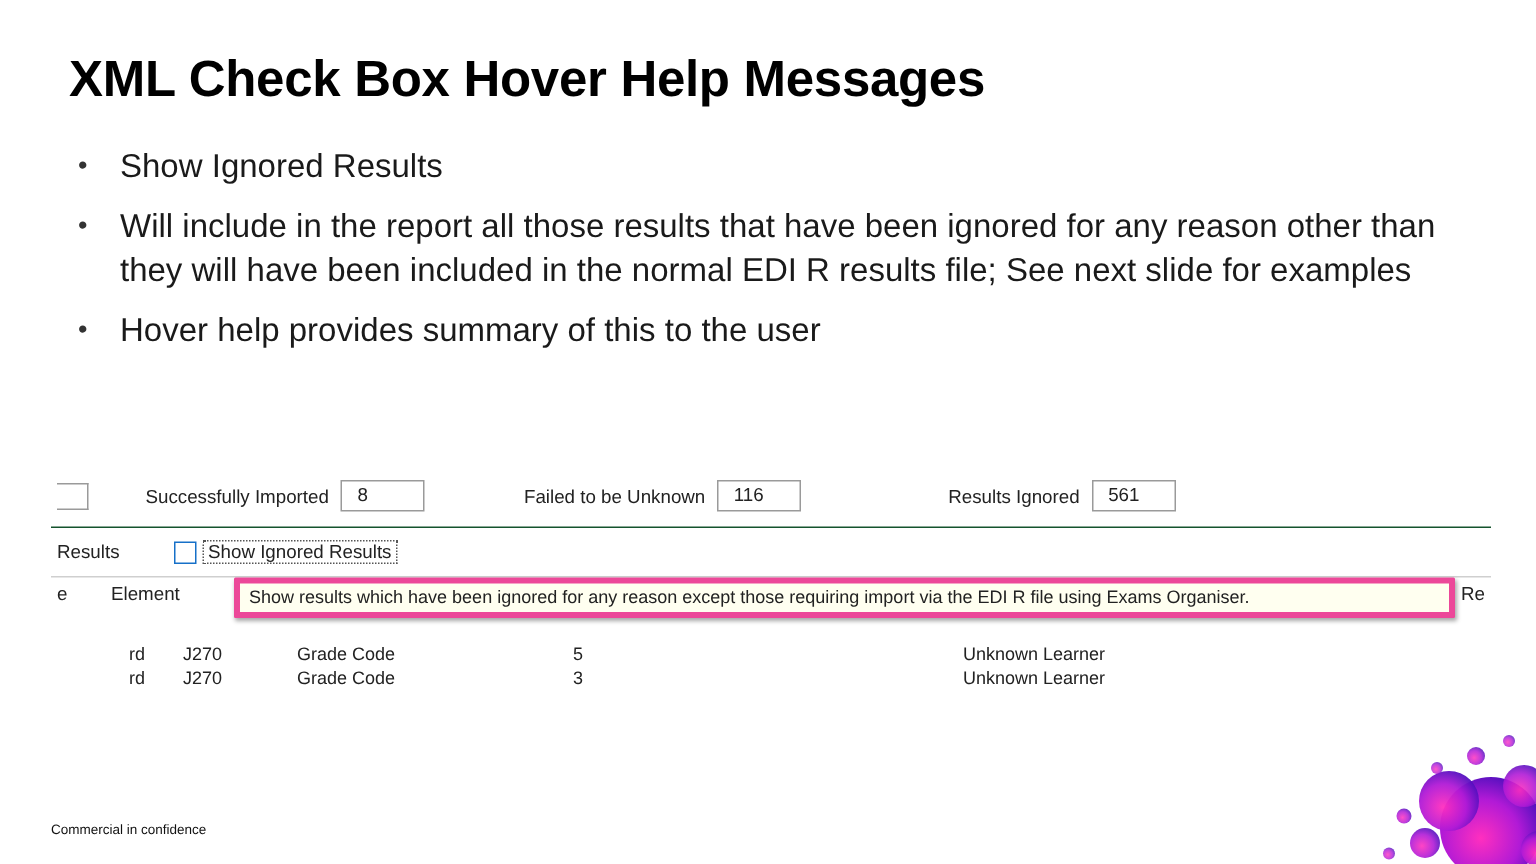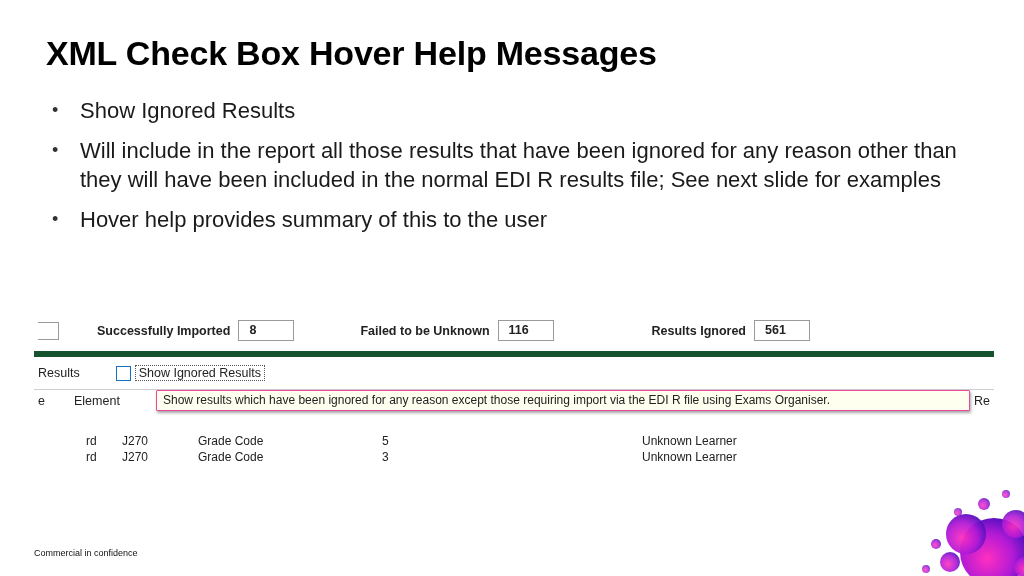--- a/index.html
+++ b/index.html
@@ -64,22 +64,21 @@
     font-size: 12.5px;
     color: #222;
     overflow: hidden;
   }
 
   .stat-row {
     display: flex;
     align-items: center;
     gap: 38px;
     padding: 6px 4px 10px 4px;
-    border-bottom: 6px solid #14532d;
-    font-weight: bold;
+    border-bottom: 1px solid #14532d;
   }
   .stat-row .chk-stub {
     width: 20px;
     height: 16px;
     border: 1px solid #9a9a9a;
     border-left: none;
     background: #fff;
   }
   .stat {
     display: flex;
@@ -144,21 +143,21 @@
 
   .tooltip {
     position: absolute;
     top: 0;
     left: 122px;
     right: 24px;
     height: 19px;
     line-height: 19px;
     padding: 0 6px;
     background: #fffff0;
-    border: 1px solid #ec4899;
+    border: 4px solid #ec4899;
     border-radius: 1px;
     font-size: 12px;
     color: #222;
     box-shadow: 1px 2px 3px rgba(0,0,0,0.35);
     white-space: nowrap;
     overflow: hidden;
   }
 
   .data-row {
     display: flex;

